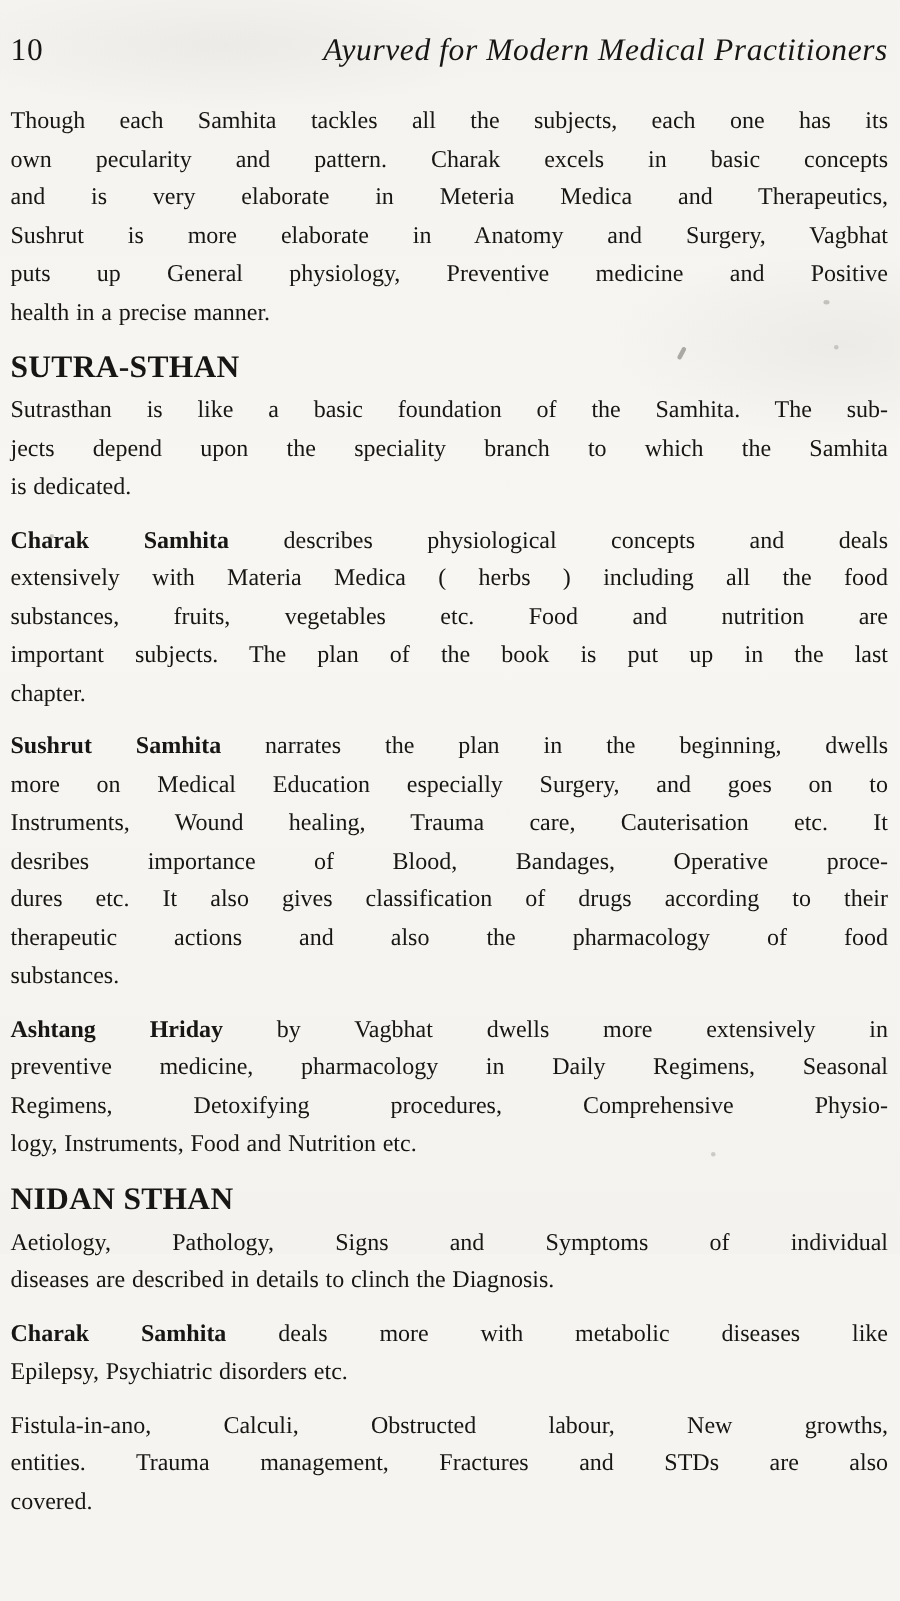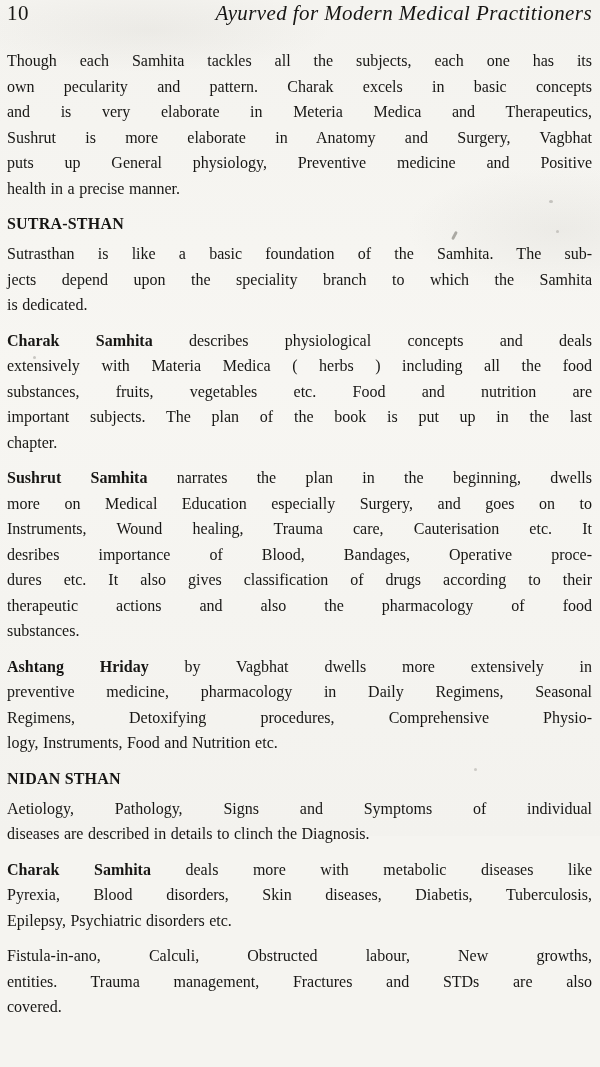--- a/index.html
+++ b/index.html
@@ -7,38 +7,38 @@
     width: 600px; height: 1067px;
     overflow: hidden;
     font-family: "Liberation Serif", "DejaVu Serif", serif;
     color: #171614;
     background: #f5f4f0;
   }
   .page {
     position: relative;
     box-sizing: border-box;
     width: 600px; height: 836px;
-    padding: 0 8px 0 7px;
+    padding: 20px 8px 0 7px;
     background:
       radial-gradient(ellipse 260px 60px at 150px 30px, rgba(160,156,148,0.10), rgba(160,156,148,0) 70%),
       radial-gradient(ellipse 220px 90px at 560px 230px, rgba(150,148,140,0.10), rgba(150,148,140,0) 70%),
       linear-gradient(180deg, #f4f3ef 0%, #f7f6f2 45%, #f3f2ee 100%);
   }
   .header {
     display: flex;
     align-items: baseline;
     font-size: 21px;
     line-height: 26px;
     margin-bottom: 22px;
   }
   .page-num { letter-spacing: 0.5px; }
   .running-title { margin-left: auto; letter-spacing: 0.4px; font-style: italic; }
   .heading {
     font-weight: 700;
-    font-size: 16px;
+    font-size: 21px;
     line-height: 26px;
     letter-spacing: 0.2px;
     margin: 0 0 4px 0;
   }
   .para { margin: 0 0 10px 0; }
   .line {
     font-size: 16px;
     line-height: 25.5px;
     text-align: justify;
     text-align-last: justify;
@@ -105,21 +105,20 @@
         <div class="line"><span>Regimens, Detoxifying procedures, Comprehensive Physio-</span></div>
         <div class="line last"><span>logy, Instruments, Food and Nutrition etc.</span></div>
       </div>
       <div class="heading">NIDAN STHAN</div>
       <div class="para">
         <div class="line"><span>Aetiology, Pathology, Signs and Symptoms of individual</span></div>
         <div class="line last"><span>diseases are described in details to clinch the Diagnosis.</span></div>
       </div>
       <div class="para">
         <div class="line"><b>Charak Samhita</b><span> deals more with metabolic diseases like</span></div>
-        <div class="line"><span>Pyrexia, Blood disorders, Skin diseases, Diabetis, Tuberculosis,</span></div>
         <div class="line last"><span>Epilepsy, Psychiatric disorders etc.</span></div>
       </div>
       <div class="para">
         <div class="line"><span>Fistula-in-ano, Calculi, Obstructed labour, New growths,</span></div>
         <div class="line"><span>entities. Trauma management, Fractures and STDs are also</span></div>
         <div class="line last"><span>covered.</span></div>
       </div>
     </div>
 
   <div class="speck s1"></div>

